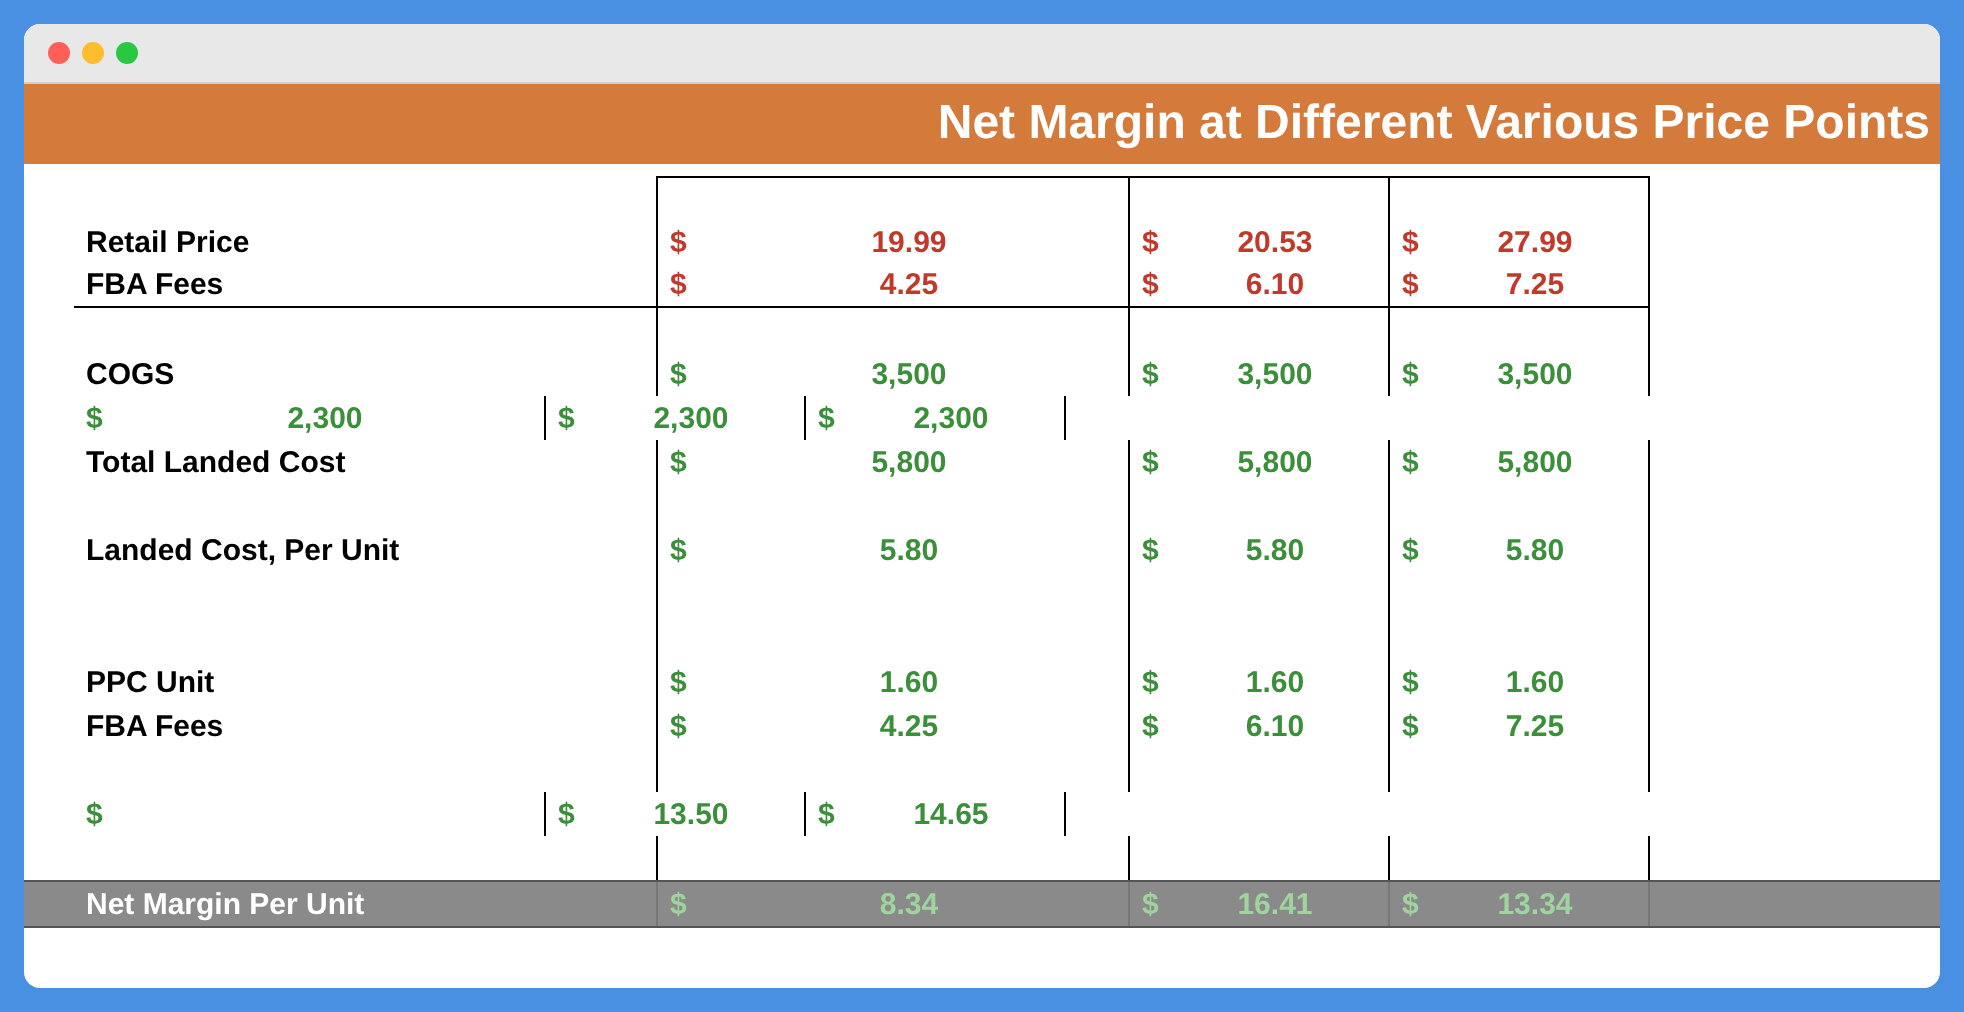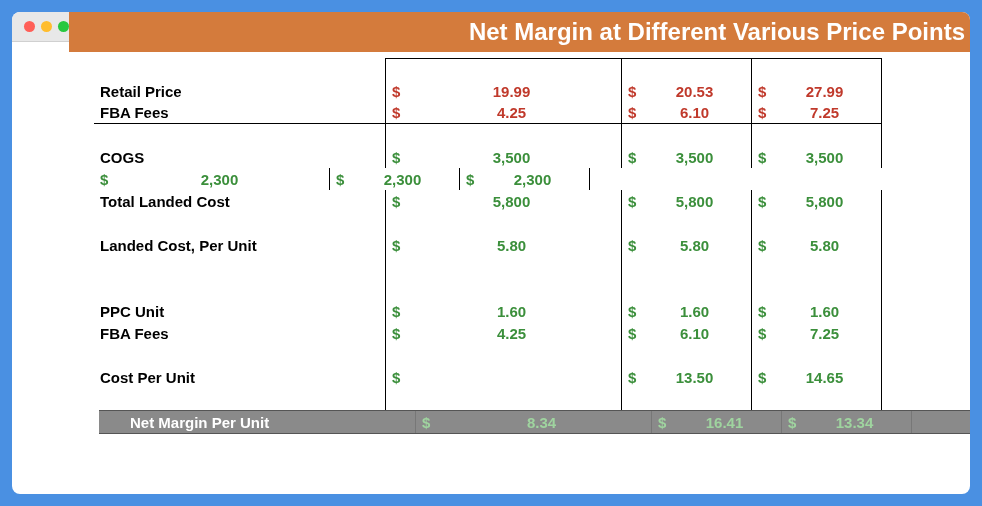--- a/index.html
+++ b/index.html
@@ -10,21 +10,21 @@
   font-family: Arial, Helvetica, sans-serif;
   padding: 12px;
 }
 .window {
   width: 100%;
   height: 100%;
   background: #fff;
   border-radius: 8px;
   overflow: hidden;
   display: flex;
-  flex-direction: row;
+  flex-direction: column;
 }
 .titlebar {
   height: 30px;
   background: #e8e8e8;
   display: flex;
   align-items: center;
   padding-left: 12px;
   gap: 6px;
   border-bottom: 1px solid #d0d0d0;
 }
@@ -92,21 +92,20 @@
 .topline .label,
 .topline .cell { border-top: 1px solid #000; }
 .botline .label,
 .botline .cell { border-bottom: 1px solid #000; }
 .row.footer {
   background: #8a8a8a;
   color: #fff;
   border-top: 1px solid #555;
   border-bottom: 1px solid #555;
   height: 24px;
-  margin-left: 30px;
 }
 .row.footer .label,
 .row.footer .cell { border-right: 1px solid #777; }
 .row.footer .green { color: #9fd49f; }
 .row.header .label { border-right: 1px solid #000; }
 </style>
 </head>
 <body>
 
 <div class="window">
@@ -281,21 +280,20 @@
       </div>
 
       <div class="row empty">
         <div class="label"></div>
           <div class="cell c1"></div>
           <div class="cell c2"></div>
           <div class="cell c3"></div>
       </div>
 
       <div class="row">
-        <div class="label">Cost Per Unit</div>
         <div class="cell c1 green">
             <span class="cur">$</span>
           </div>
         <div class="cell c2 green">
             <span class="cur">$</span>
             <span class="val">13.50</span>
           </div>
         <div class="cell c3 green">
             <span class="cur">$</span>
             <span class="val">14.65</span>

